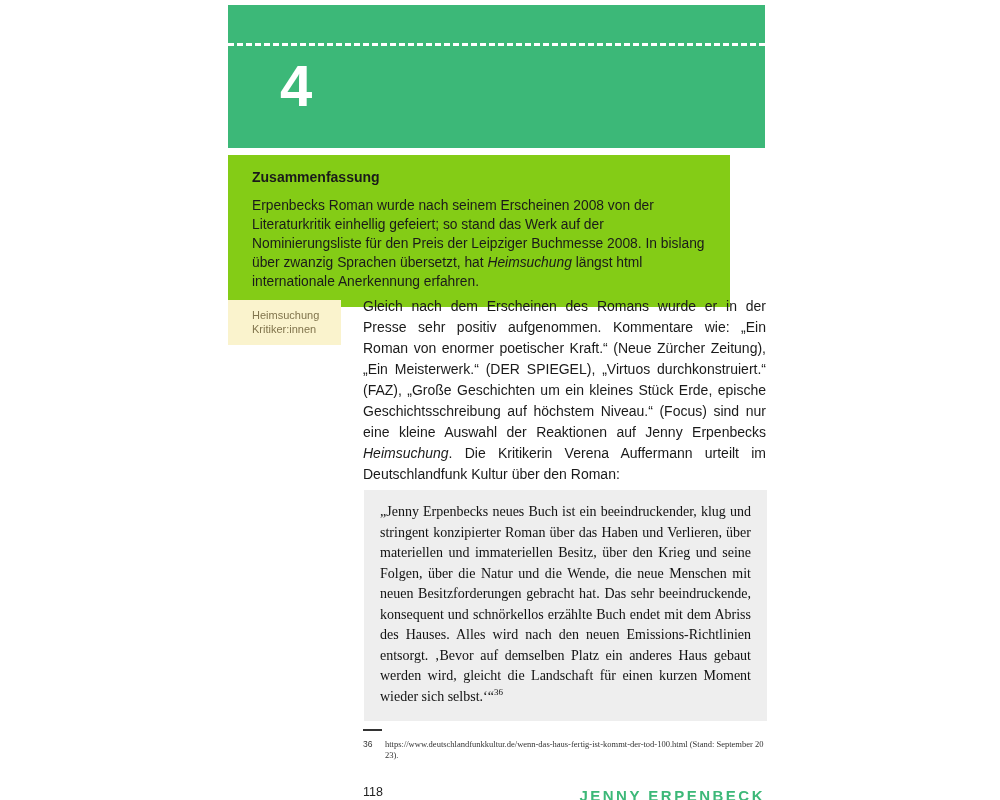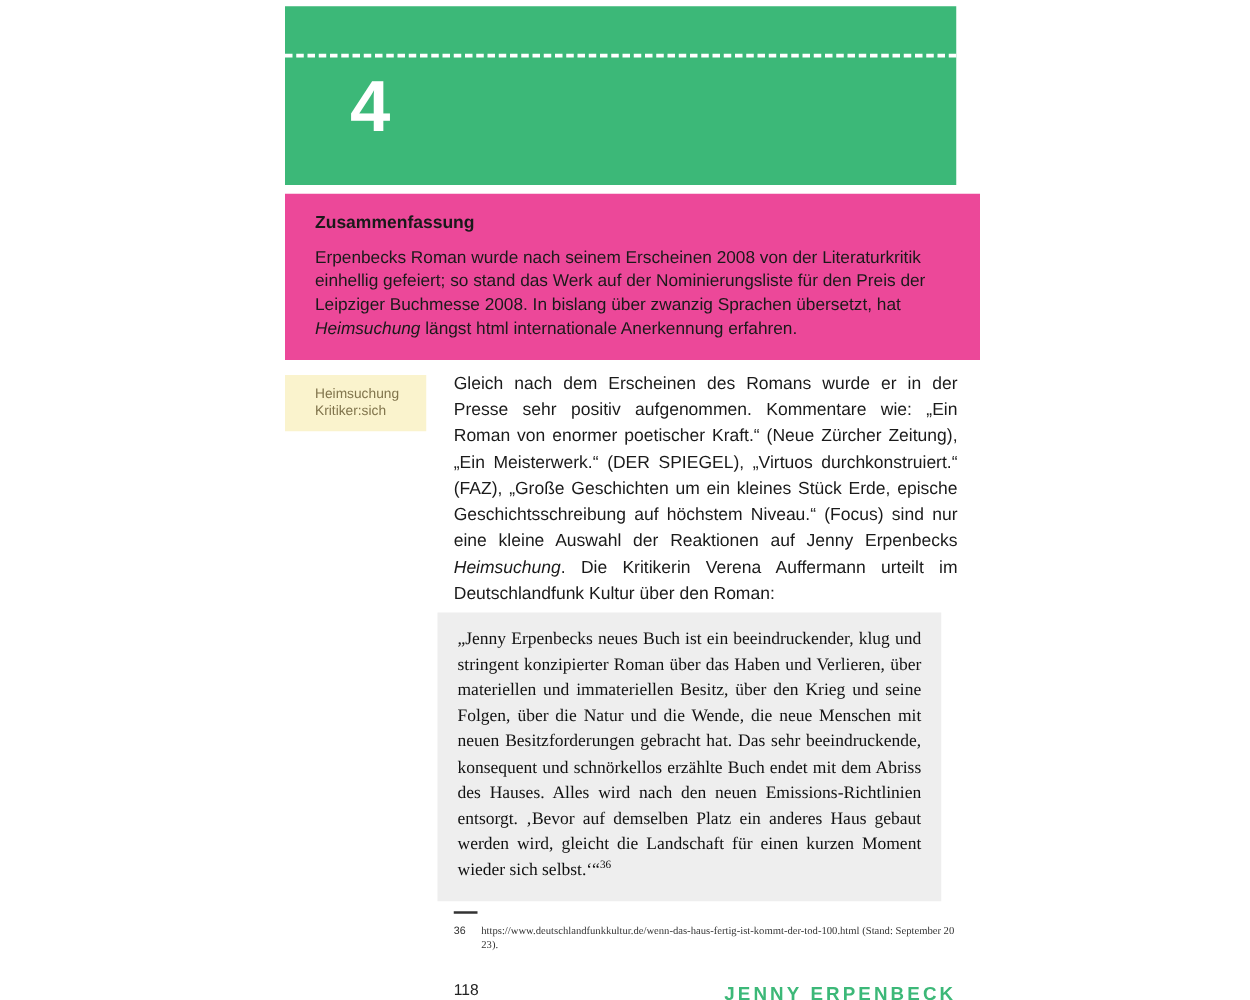--- a/index.html
+++ b/index.html
@@ -21,43 +21,43 @@
     position: absolute; left: 52px; top: 52px;
     font-size: 58px; font-weight: 700; color: #ffffff; line-height: 1;
   }
   .chapter-title {
     position: absolute; left: 137px; top: 76px;
     font-size: 17px; font-weight: 700; letter-spacing: 3px; color: #ffffff;
   }
 
   
   .summary-box {
-    position: absolute; left: 228px; top: 155px; width: 556px;
-    background: #ec4899; padding: 14px 20px 16px 24px;
+    position: absolute; left: 228px; top: 155px; width: 502px;
+    background: #84cc16; padding: 14px 20px 16px 24px;
   }
   .summary-heading { font-size: 14px; font-weight: 700; margin-bottom: 11px; color: #1a1a1a; }
   .summary-text { font-size: 13.8px; line-height: 19px; color: #1a1a1a; }
   .italic { font-style: italic; }
 
   
   .margin-note {
     position: absolute; left: 228px; top: 300px; width: 113px;
     background: #faf3cd; padding: 8px 10px 9px 24px;
     font-size: 11px; line-height: 14px; color: #80744c;
   }
 
   
   .body-text {
     position: absolute; left: 363px; top: 296px; width: 403px;
     font-size: 14px; line-height: 21px; text-align: justify; color: #1a1a1a;
   }
 
   
   .quote-box {
-    position: absolute; left: 350px; top: 490px; width: 403px;
+    position: absolute; left: 364px; top: 490px; width: 403px;
     background: #eeeeee; padding: 12px 16px 14px 16px;
     font-family: "Liberation Serif", serif;
     font-size: 14px; line-height: 20.5px; text-align: justify; color: #111111;
   }
   .footnote-ref { font-size: 9px; vertical-align: super; line-height: 0; }
 
   
   .footnote-rule {
     position: absolute; left: 363px; top: 729px; width: 19px; height: 0;
     border-top: 2px solid #333333;
@@ -89,21 +89,21 @@
     <div class="chapter-number">4</div>
   </div>
 
   <div class="summary-box">
     <div class="summary-heading">Zusammenfassung</div>
     <div class="summary-text"><span>Erpenbecks Roman wurde nach seinem Erscheinen 2008 von der Literaturkritik einhellig gefeiert; so stand das Werk auf der Nominierungsliste für den Preis der Leipziger Buchmesse 2008. In bislang über zwanzig Sprachen übersetzt, hat </span><span class="italic">Heimsuchung</span><span> längst html internationale Anerkennung erfahren.</span></div>
   </div>
 
   <div class="margin-note">
     <div>Heimsuchung</div>
-    <div>Kritiker:sich</div>
+    <div>Kritiker:innen</div>
   </div>
 
   <div class="body-text"><span>Gleich nach dem Erscheinen des Romans wurde er in der Presse sehr positiv aufgenommen. Kommentare wie: „Ein Roman von enormer poetischer Kraft.“ (Neue Zürcher Zeitung), „Ein Meisterwerk.“ (DER SPIEGEL), „Virtuos durchkonstruiert.“ (FAZ), „Große Geschichten um ein kleines Stück Erde, epische Geschichtsschreibung auf höchstem Niveau.“ (Focus) sind nur eine kleine Auswahl der Reaktionen auf Jenny Erpenbecks </span><span class="italic">Heimsuchung</span><span>. Die Kritikerin Verena Auffermann urteilt im Deutschlandfunk Kultur über den Roman:</span></div>
 
   <div class="quote-box"><span>„Jenny Erpenbecks neues Buch ist ein beeindruckender, klug und stringent konzipierter Roman über das Haben und Verlieren, über materiellen und immateriellen Besitz, über den Krieg und seine Folgen, über die Natur und die Wende, die neue Menschen mit neuen Besitzforderungen gebracht hat. Das sehr beeindruckende, konsequent und schnörkellos erzählte Buch endet mit dem Abriss des Hauses. Alles wird nach den neuen Emissions-Richtlinien entsorgt. ‚Bevor auf demselben Platz ein anderes Haus gebaut werden wird, gleicht die Landschaft für einen kurzen Moment wieder sich selbst.‘“</span><span class="footnote-ref">36</span></div>
 
   <div class="footnote-rule"></div>
   <div class="footnote">
     <span class="footnote-number">36</span>
     <span class="footnote-text">https://www.deutschlandfunkkultur.de/wenn-das-haus-fertig-ist-kommt-der-tod-100.html (Stand: September 2023).</span>

